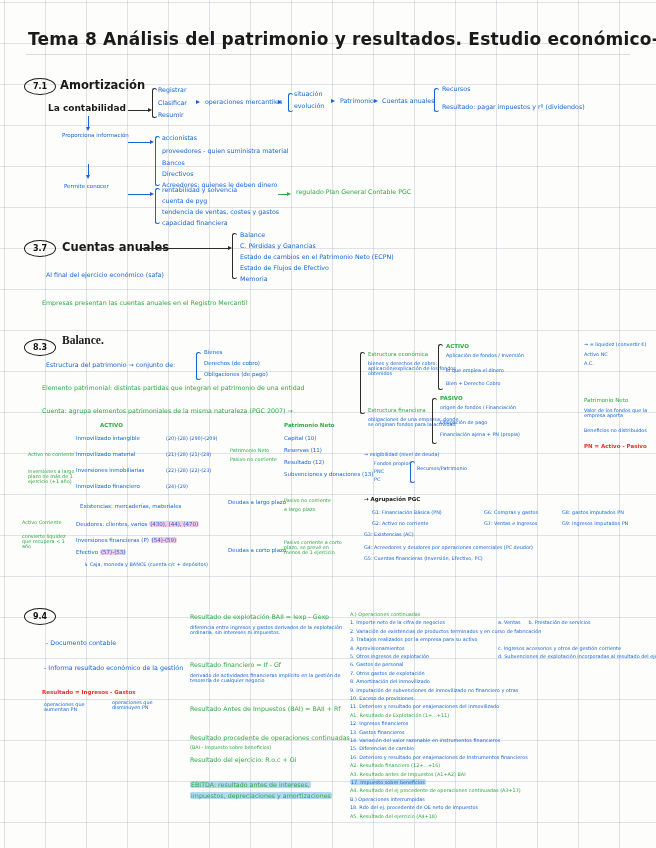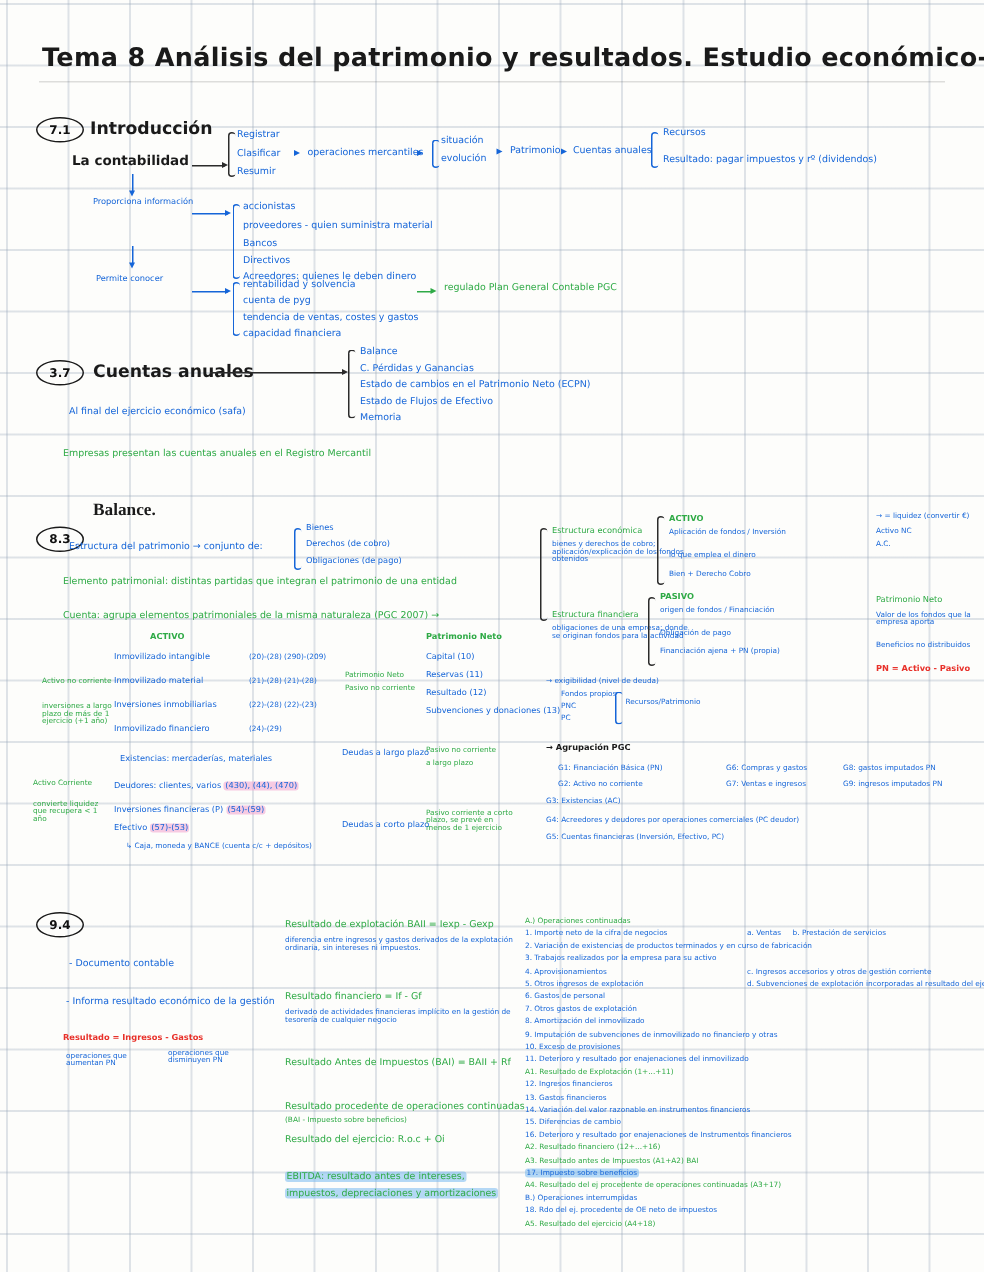--- a/index.html
+++ b/index.html
@@ -61,21 +61,21 @@
 <body>
 
 <div id="grid"></div>
 
 <div id="page">
 
   <div class="t k title" style="left:28px;top:30px;">Tema 8 Análisis del patrimonio y resultados. Estudio económico-financiero</div>
   <div style="position:absolute;left:26px;top:54px;width:604px;height:1px;background:rgba(40,40,40,.15);"></div>
 
   <div class="ell" style="left:24px;top:78px;">7.1</div>
-  <div class="t k sec" style="left:60px;top:79px;">Introducción</div>
+  <div class="t k sec" style="left:60px;top:79px;">Amortización</div>
 
   <div class="t k h" style="left:48px;top:104px;">La contabilidad</div>
   <div class="ln k2" style="left:128px;top:110px;width:22px;"></div>
   <div class="ar k2" style="left:148px;top:107.5px;"></div>
 
   <div class="brc" style="left:152px;top:88px;height:28px;"></div>
   <div class="t b s" style="left:158px;top:87px;">Registrar</div>
   <div class="t b s" style="left:158px;top:100px;">Clasificar</div>
   <div class="t b s" style="left:158px;top:112px;">Resumir</div>
 
@@ -136,21 +136,21 @@
   <div class="brc" style="left:232px;top:233px;height:44px;"></div>
   <div class="t b s" style="left:240px;top:232px;">Balance</div>
   <div class="t b s" style="left:240px;top:243px;">C. Pérdidas y Ganancias</div>
   <div class="t b s" style="left:240px;top:254px;">Estado de cambios en el Patrimonio Neto (ECPN)</div>
   <div class="t b s" style="left:240px;top:265px;">Estado de Flujos de Efectivo</div>
   <div class="t b s" style="left:240px;top:276px;">Memoria</div>
 
   <div class="t b s" style="left:46px;top:272px;">Al final del ejercicio económico (safa)</div>
   <div class="t g s" style="left:42px;top:300px;">Empresas presentan las cuentas anuales en el Registro Mercantil</div>
 
-  <div class="ell" style="left:24px;top:351px;">8.3</div>
+  <div class="ell" style="left:24px;top:339px;">8.3</div>
   <div class="t k sec" style="left:62px;top:334px;font-family:Liberation Serif, serif;">Balance.</div>
 
   <div class="t b s" style="left:46px;top:362px;">Estructura del patrimonio → conjunto de:</div>
   <div class="brc bl" style="left:196px;top:352px;height:26px;"></div>
   <div class="t b xs" style="left:204px;top:350px;">Bienes</div>
   <div class="t b xs" style="left:204px;top:361px;">Derechos (de cobro)</div>
   <div class="t b xs" style="left:204px;top:372px;">Obligaciones (de pago)</div>
 
   <div class="t g s" style="left:42px;top:385px;">Elemento patrimonial: distintas partidas que integran el patrimonio de una entidad</div>
   <div class="t g s" style="left:42px;top:408px;">Cuenta: agrupa elementos patrimoniales de la misma naturaleza (PGC 2007) →</div>

